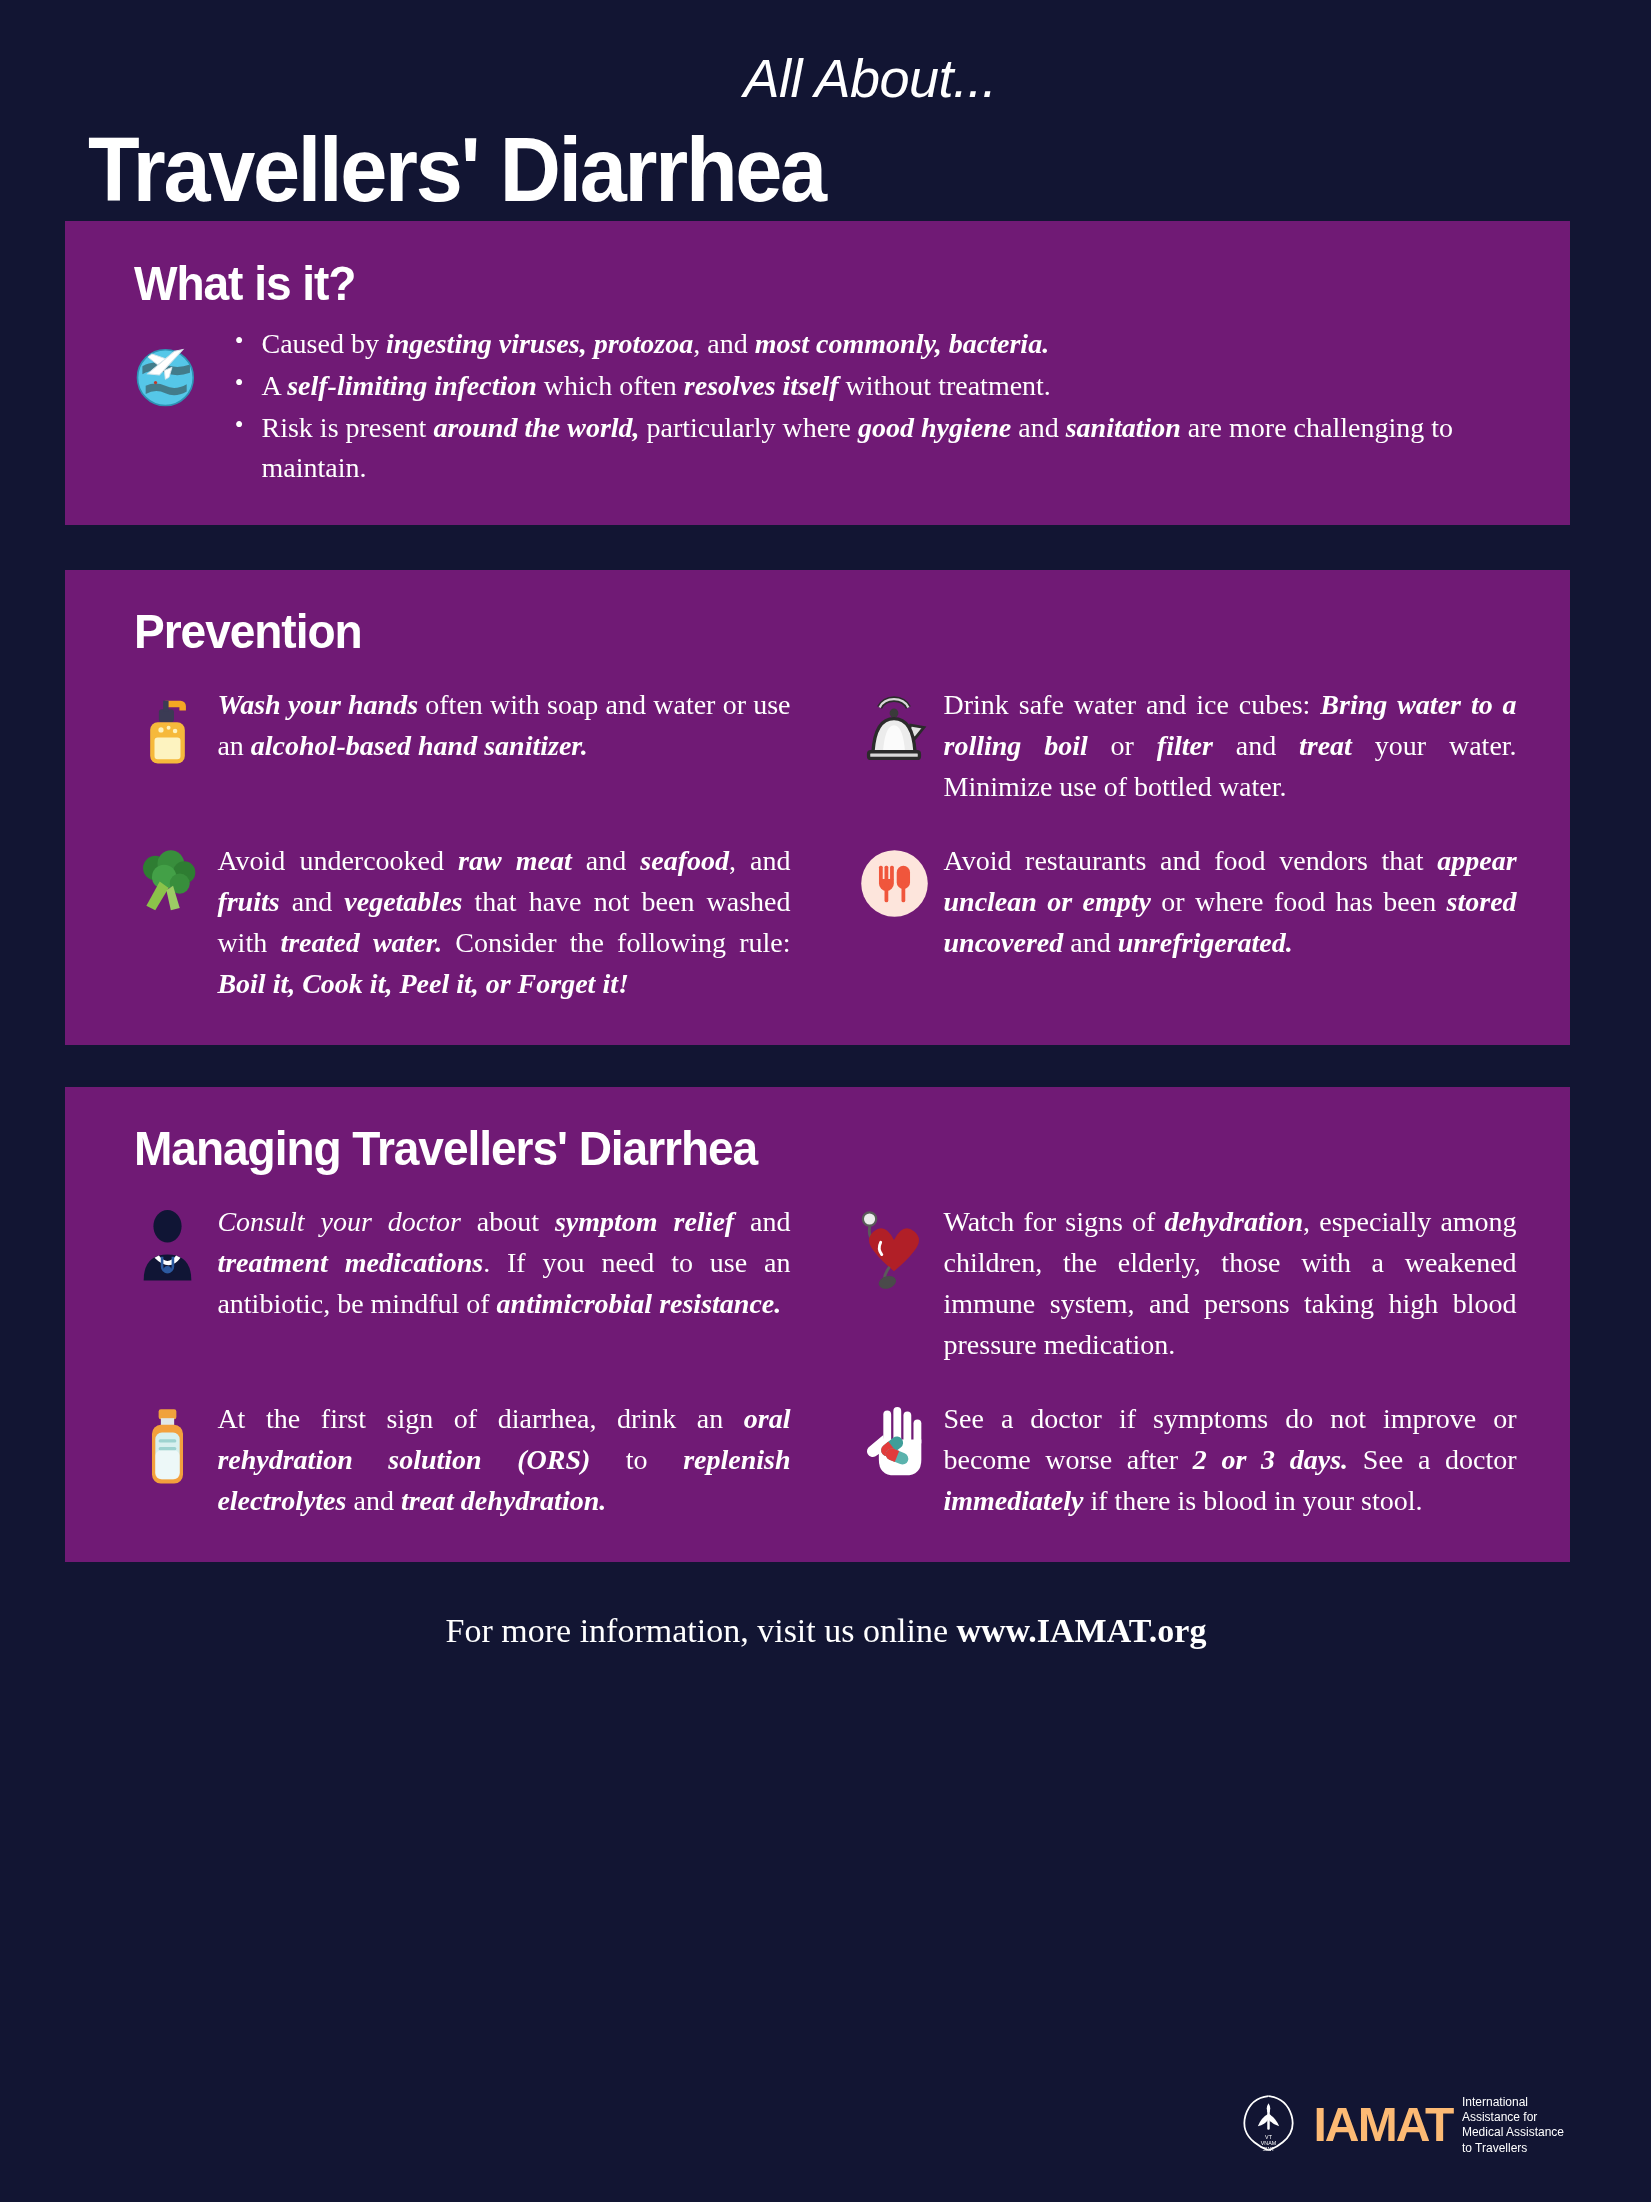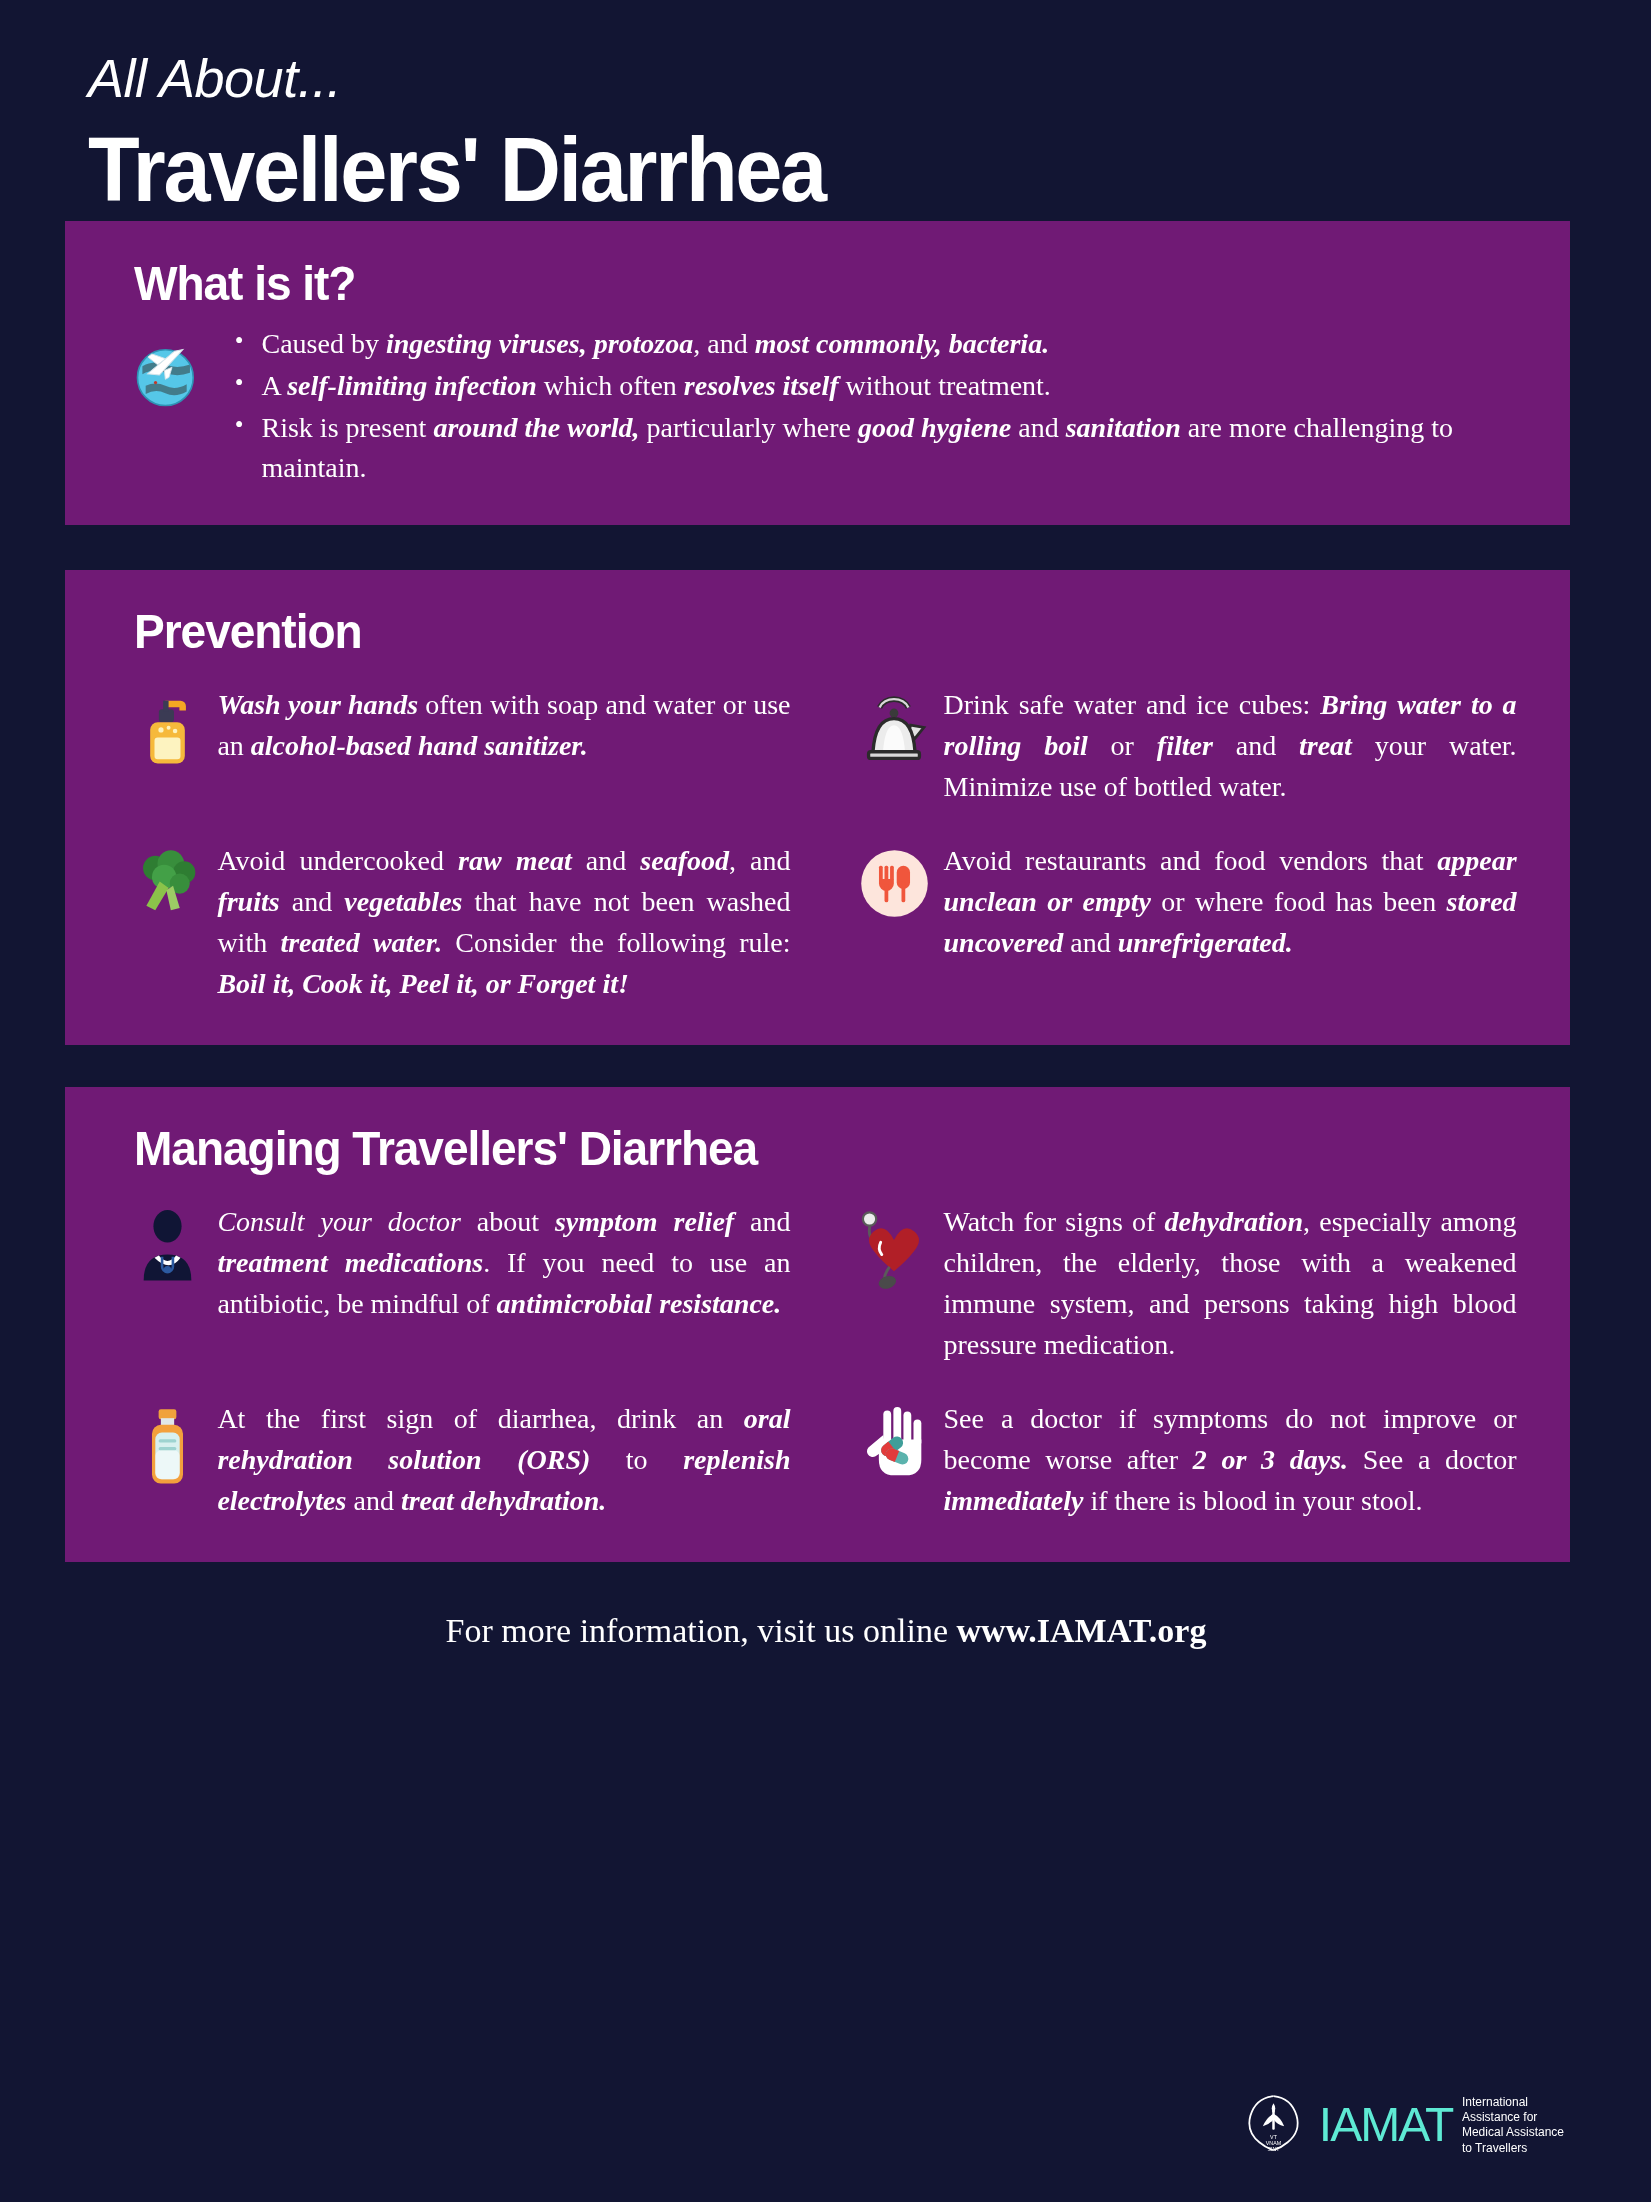--- a/index.html
+++ b/index.html
@@ -23,20 +23,21 @@
   .header { padding: 50px 0 0 88px; }
 
   .kicker {
     font-family: "Liberation Sans", sans-serif;
     font-style: italic;
     font-weight: 400;
     font-size: 54px;
     color: #ffffff;
     letter-spacing: -0.5px;
     line-height: 1.05;
+    text-align: center;
   }
 
   .main-title {
     font-family: "Liberation Sans", sans-serif;
     font-weight: 700;
     font-size: 90px;
     color: #ffffff;
     letter-spacing: -2.4px;
     line-height: 1.12;
     margin-top: 13.4px;
@@ -155,24 +156,24 @@
     bottom: 42px;
     display: flex;
     align-items: center;
     gap: 9.6px;
   }
 
   .logo-mark { width: 71px; height: 71px; }
 
   .logo-word {
     font-family: "Liberation Sans", sans-serif;
-    font-weight: 400;
+    font-weight: 700;
     font-size: 48px;
     letter-spacing: -1.9px;
-    color: #5eead4;
+    color: #fdba74;
     line-height: 1;
   }
 
   .logo-tag {
     font-family: "Liberation Sans", sans-serif;
     font-size: 12px;
     line-height: 1.28;
     color: #ffffff;
     padding-top: 1.9px;
   }

